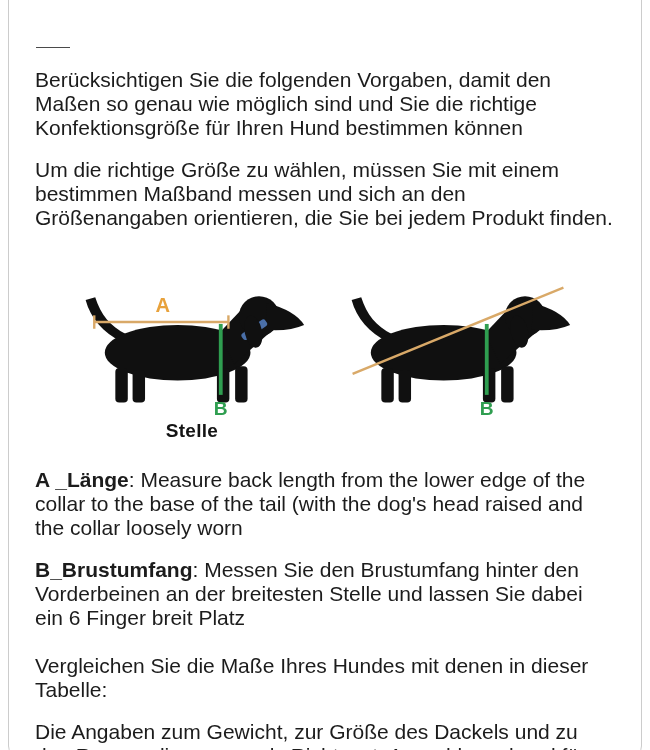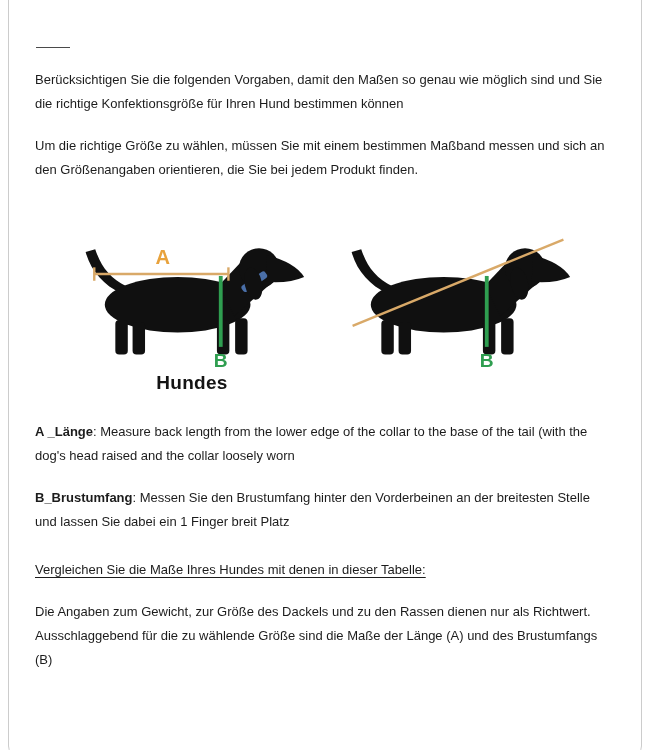--- a/index.html
+++ b/index.html
@@ -31,21 +31,21 @@
     color: #111;
   }
   .rule {
     width: 34px;
     height: 1px;
     background: #4a4a4a;
     margin: 22px 0 20px 1px;
   }
   p {
     margin: 0 0 18px 0;
-    font-size: 13px;
+    font-size: 21px;
     line-height: 24px;
     color: #1c1c1c;
     max-width: 588px;
   }
   p strong { font-weight: 700; }
   .figures {
     display: flex;
     justify-content: center;
     gap: 36px;
     margin: 44px 0 26px 0;
@@ -53,21 +53,20 @@
   figure { margin: 0; text-align: center; }
   figure svg { display: block; }
   figcaption {
     font-size: 19px;
     font-weight: 700;
     color: #141414;
     letter-spacing: 0.3px;
     margin-top: 2px;
   }
   .underlined {
-    text-decoration: underline;
     text-underline-offset: 3px;
     margin-top: 24px;
   }
   svg text { font-family: "Liberation Sans", sans-serif; }
 </style>
 </head>
 <body>
 
 <div class="card">
 
@@ -95,21 +94,21 @@
         <ellipse cx="184" cy="60" rx="9" ry="17" transform="rotate(-12 184 60)" fill="#101010"></ellipse>
         <g fill="none" stroke-width="2.5" stroke="#d9a968">
           <line x1="18" y1="50" x2="158" y2="50"></line>
           <line x1="18" y1="43" x2="18" y2="57"></line>
           <line x1="158" y1="43" x2="158" y2="57"></line>
         </g>
         <text x="82" y="40" font-size="21" font-weight="bold" fill="#e8a23c">A</text>
         <line x1="150" y1="52" x2="150" y2="126" stroke-width="4" stroke="#2f9e50"></line>
         <text x="150" y="147" text-anchor="middle" font-size="20" font-weight="bold" fill="#2f9e50">B</text>
       </svg>
-      <figcaption>Hundes</figcaption>
+      <figcaption>Stelle</figcaption>
     </figure>
 
     <figure>
       <svg width="230" height="144" viewBox="0 0 240 150">
         <g fill="#101010">
           <path d="M46 70 C 28 62, 14 46, 9 27 L 19 24 C 25 42, 34 54, 52 63 Z"></path>
           <ellipse cx="105" cy="82" rx="76" ry="29"></ellipse>
           <rect x="40" y="98" width="13" height="36" rx="4"></rect>
           <rect x="58" y="100" width="13" height="34" rx="4"></rect>
           <rect x="146" y="98" width="13" height="36" rx="4"></rect>
@@ -122,19 +121,19 @@
         <line x1="10" y1="104" x2="230" y2="14" stroke-width="2.5" stroke="#d9a968"></line>
         <line x1="150" y1="52" x2="150" y2="126" stroke-width="4" stroke="#2f9e50"></line>
         <text x="150" y="147" text-anchor="middle" font-size="20" font-weight="bold" fill="#2f9e50">B</text>
       </svg>
     </figure>
 
   </div>
 
   <p><strong>A _Länge</strong><span>: Measure back length from the lower edge of the collar to the base of the tail (with the dog's head raised and the collar loosely worn</span></p>
 
-  <p><strong>B_Brustumfang</strong><span>: Messen Sie den Brustumfang hinter den Vorderbeinen an der breitesten Stelle und lassen Sie dabei ein 1 Finger breit Platz</span></p>
+  <p><strong>B_Brustumfang</strong><span>: Messen Sie den Brustumfang hinter den Vorderbeinen an der breitesten Stelle und lassen Sie dabei ein 6 Finger breit Platz</span></p>
 
   <p class="underlined">Vergleichen Sie die Maße Ihres Hundes mit denen in dieser Tabelle:</p>
 
   <p>Die Angaben zum Gewicht, zur Größe des Dackels und zu den Rassen dienen nur als Richtwert. Ausschlaggebend für die zu wählende Größe sind die Maße der Länge (A) und des Brustumfangs (B)</p>
 
 </div>
 
 </body></html>

